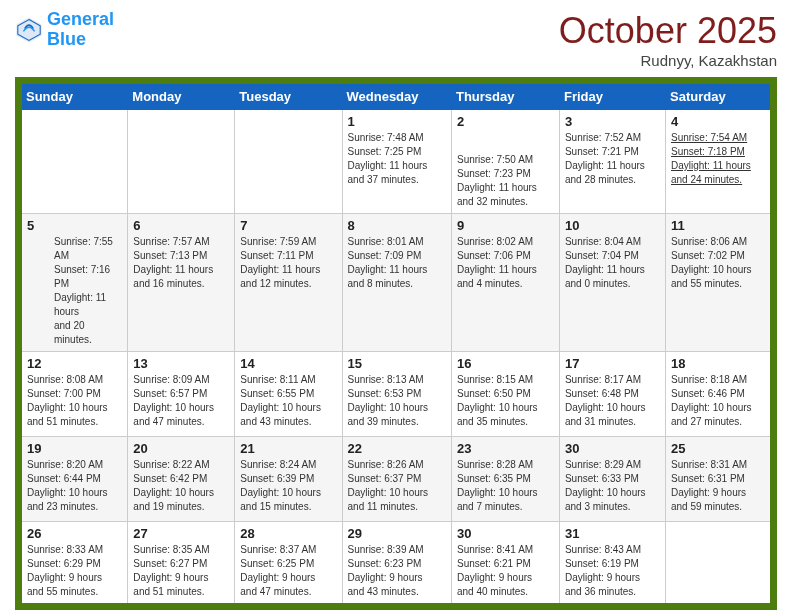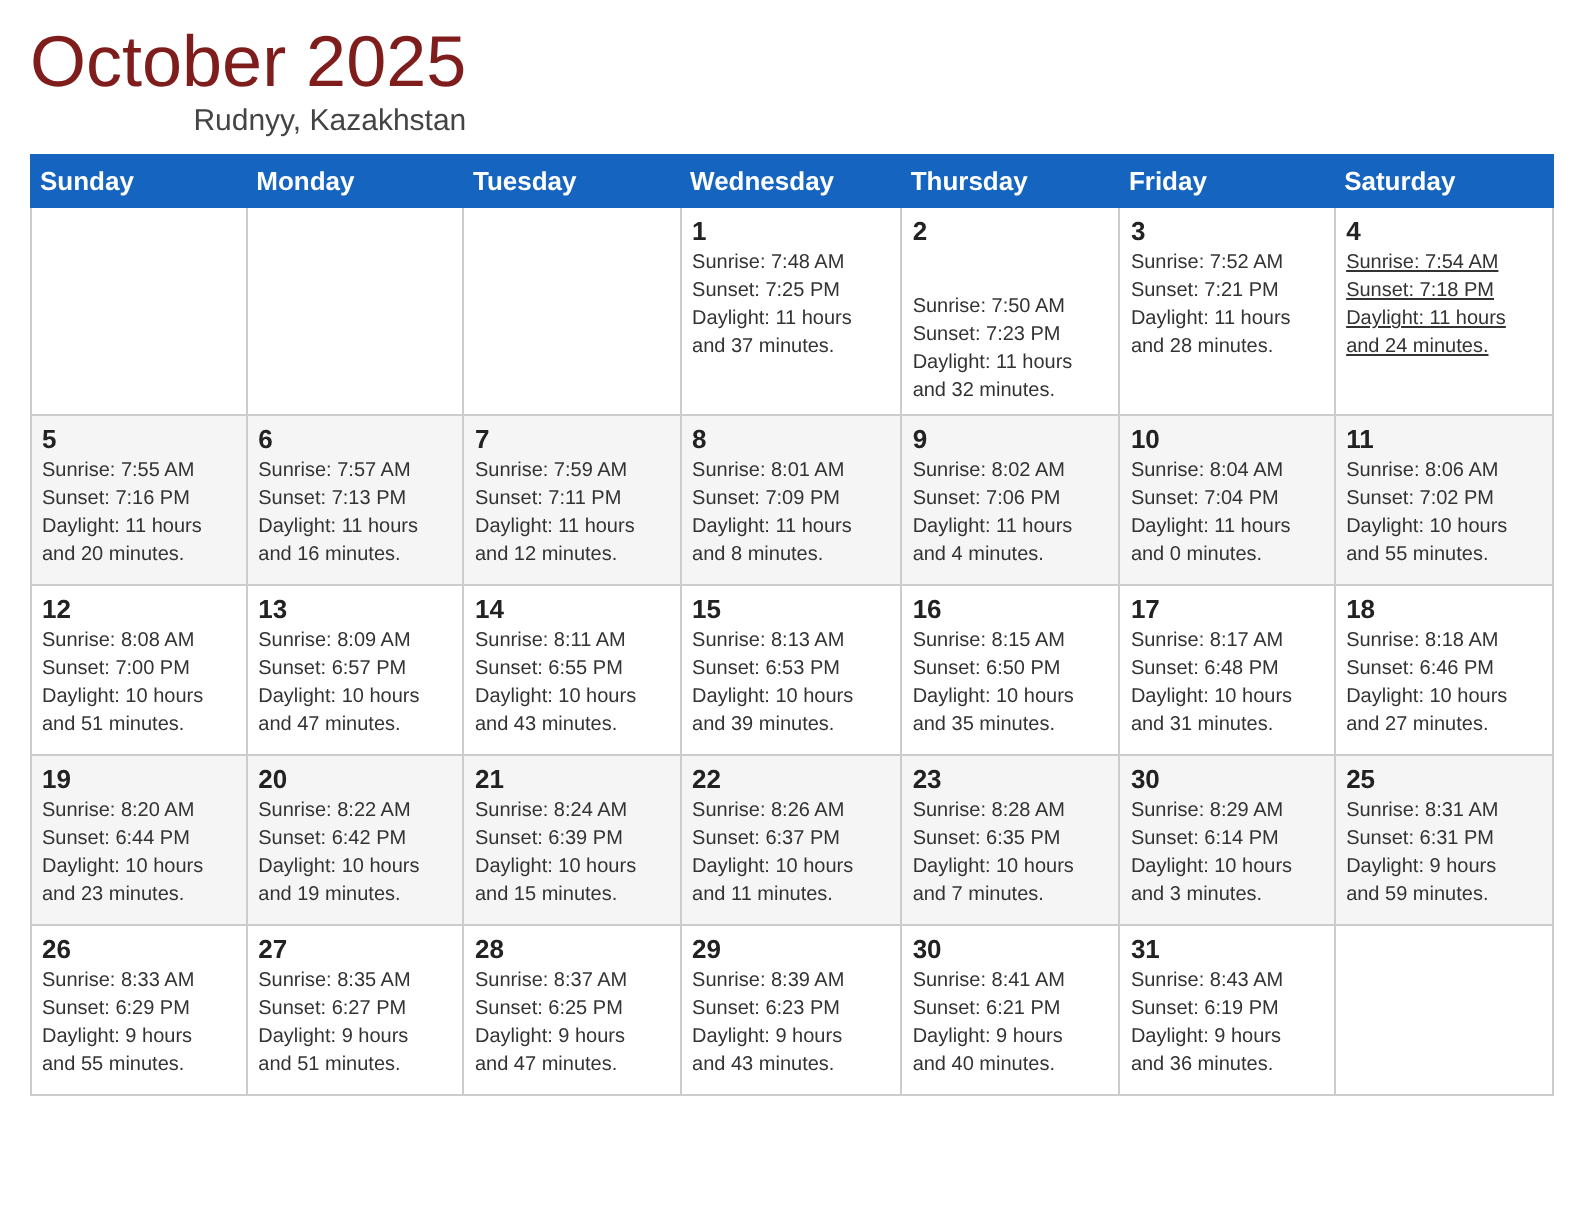--- a/index.html
+++ b/index.html
@@ -47,21 +47,21 @@
       font-weight: 300;
       color: #7f1d1d;
     }
     .title-location {
       font-size: 15px;
       color: #444;
     }
     .calendar {
       width: 100%;
       border-collapse: collapse;
-      border: 1px solid #4d7c0f;
+      border: 7px solid #4d7c0f;
     }
     .calendar th {
       background-color: #1565C0;
       color: #fff;
       font-size: 13px;
       font-weight: bold;
       padding: 5px 4px;
       text-align: left;
       border: 1px solid #1565C0;
     }
@@ -93,20 +93,32 @@
     }
     .empty-cell {
       background-color: #fff;
     }
   </style>
 </head>
 <body>
 
 <div class="page">
   <div class="header">
+    <div class="logo">
+      <svg class="logo-icon" viewBox="0 0 40 40">
+        <polygon points="20,2 38,12 38,28 20,38 2,28 2,12" fill="#1565C0" opacity="0.15"></polygon>
+        <polygon points="20,5 36,14 36,26 20,35 4,26 4,14" fill="none" stroke="#1565C0" stroke-width="1.5"></polygon>
+        <path d="M14,18 Q20,8 26,18" fill="none" stroke="#1565C0" stroke-width="2.5"></path>
+        <path d="M12,22 Q20,10 28,22" fill="none" stroke="#2196F3" stroke-width="2"></path>
+      </svg>
+      <div class="logo-text">
+        <div><span>General</span></div>
+        <div style="color:#2196F3;">Blue</div>
+      </div>
+    </div>
     <div class="title-block">
       <div class="title-month">October 2025</div>
       <div class="title-location">Rudnyy, Kazakhstan</div>
     </div>
   </div>
 
   <table class="calendar">
     <thead>
       <tr>
         <th>Sunday</th>
@@ -148,21 +160,21 @@
             <span class="day-num">4</span>
             <div class="day-info" style="white-space: pre-line; text-decoration: underline;">Sunrise: 7:54 AM
 Sunset: 7:18 PM
 Daylight: 11 hours
 and 24 minutes.</div>
           </td>
         </tr>
         <tr>
           <td>
             <span class="day-num">5</span>
-            <div class="day-info" style="white-space: pre-line;">Sunrise: 7:55 AM
+            <div class="day-info" style="white-space: pre-line; margin-left: 27px;">Sunrise: 7:55 AM
 Sunset: 7:16 PM
 Daylight: 11 hours
 and 20 minutes.</div>
           </td>
           <td>
             <span class="day-num">6</span>
             <div class="day-info" style="white-space: pre-line;">Sunrise: 7:57 AM
 Sunset: 7:13 PM
 Daylight: 11 hours
 and 16 minutes.</div>
@@ -286,21 +298,21 @@
           <td>
             <span class="day-num">23</span>
             <div class="day-info" style="white-space: pre-line;">Sunrise: 8:28 AM
 Sunset: 6:35 PM
 Daylight: 10 hours
 and 7 minutes.</div>
           </td>
           <td>
             <span class="day-num">30</span>
             <div class="day-info" style="white-space: pre-line;">Sunrise: 8:29 AM
-Sunset: 6:14 PM
+Sunset: 6:33 PM
 Daylight: 10 hours
 and 3 minutes.</div>
           </td>
           <td>
             <span class="day-num">25</span>
             <div class="day-info" style="white-space: pre-line;">Sunrise: 8:31 AM
 Sunset: 6:31 PM
 Daylight: 9 hours
 and 59 minutes.</div>
           </td>

